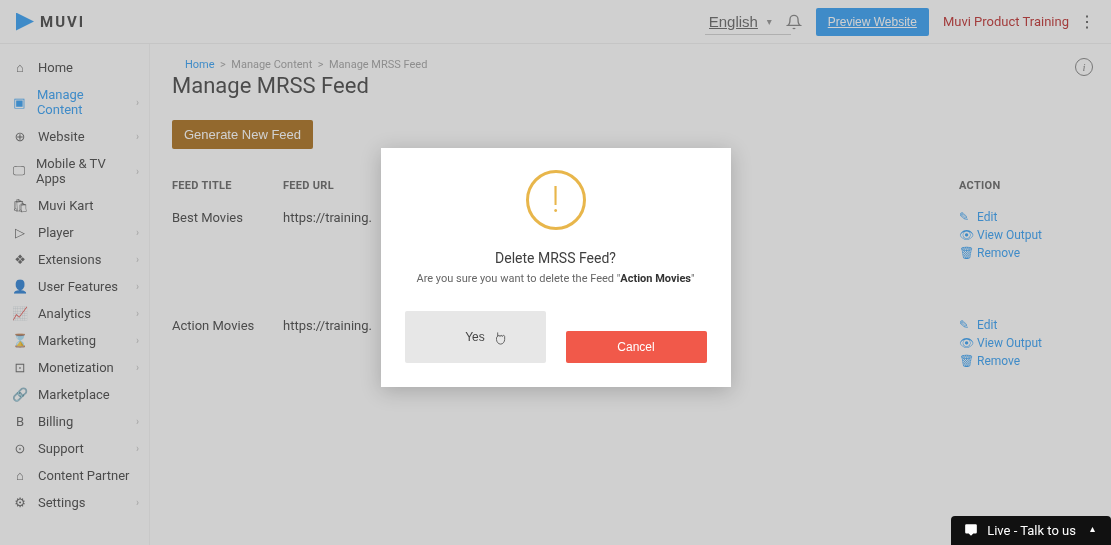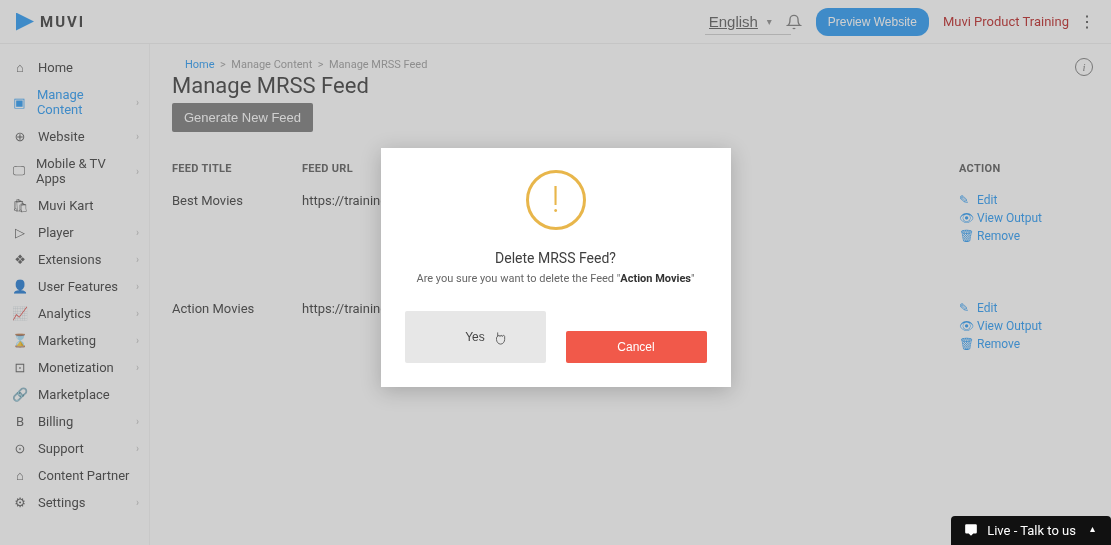--- a/index.html
+++ b/index.html
@@ -30,21 +30,21 @@
   .header-spacer { flex:1; }
   .lang-select {
     appearance:none; border:none; border-bottom:1px solid #ccc;
     background:transparent; padding:4px 32px 4px 4px; font-size:15px;
     color:#555; cursor:pointer; position:relative;text-decoration:underline;
   }
   .lang-caret { font-size:10px; color:#888; margin-left:-24px; pointer-events:none;}
   .bell-icon { margin: 0 14px; color:#666; cursor:pointer; }
   .preview-btn {
     background:#2196F3; color:#fff; border:none; padding:7px 12px;
-    font-size:12px; border-radius:12px; cursor:pointer;
+    font-size:12px; border-radius:2px; cursor:pointer;text-decoration:underline;
   }
   .user-label { margin-left:14px; font-size:13px; color:#b91c1c; }
   .kebab { margin-left:10px; font-size:16px; cursor:pointer; }
   
   .body { display:flex; height:calc(100% - 44px); }
   .sidebar {
     width: 150px; padding-top:10px;
     border-right:1px solid #f3f3f3;
   }
   .nav-item {
@@ -56,26 +56,26 @@
   .nav-item .nav-icon { width:16px; text-align:center; color:#555; }
   .nav-item.active .nav-icon { color:#2196F3;}
   .nav-item .chev {
     margin-left:auto; font-size:10px; color:#bbb;
   }
   .main { flex:1; padding: 14px 22px; position:relative; }
   .breadcrumb { font-size:11px; color:#999;padding-left:13px; }
   .breadcrumb .bc-home { color:#2196F3; }
   .page-title { font-size:22px; font-weight:400; margin-top:2px; }
   .gen-btn {
-    margin-top:5px; background:#737373; color:#fff; border:none;
+    margin-top:22px; background:#a16207; color:#fff; border:none;
     padding:7px 12px; border-radius:2px; cursor:pointer; font-size:13px;text-align:right;
   }
   .table { margin-top:30px; }
   .thead, .trow { display:flex; align-items:flex-start; }
-  .col-title { width:130px; }
+  .col-title { width:111px; }
   .col-url { width:420px; }
   .col-2 { flex:1; }
   .col-action { width:130px; }
   .th { font-size:11px; font-weight:700; color:#555; letter-spacing:.3px; }
   .trow { padding:18px 0 36px; border-top:0; font-size:13px; color:#333; }
   .row-actions a {
     display:flex; align-items:center; gap:6px;
     color:#2196F3; font-size:12px; text-decoration:none; margin-bottom:4px; cursor:pointer;
   }
   .row-actions .ri { width:12px; }

